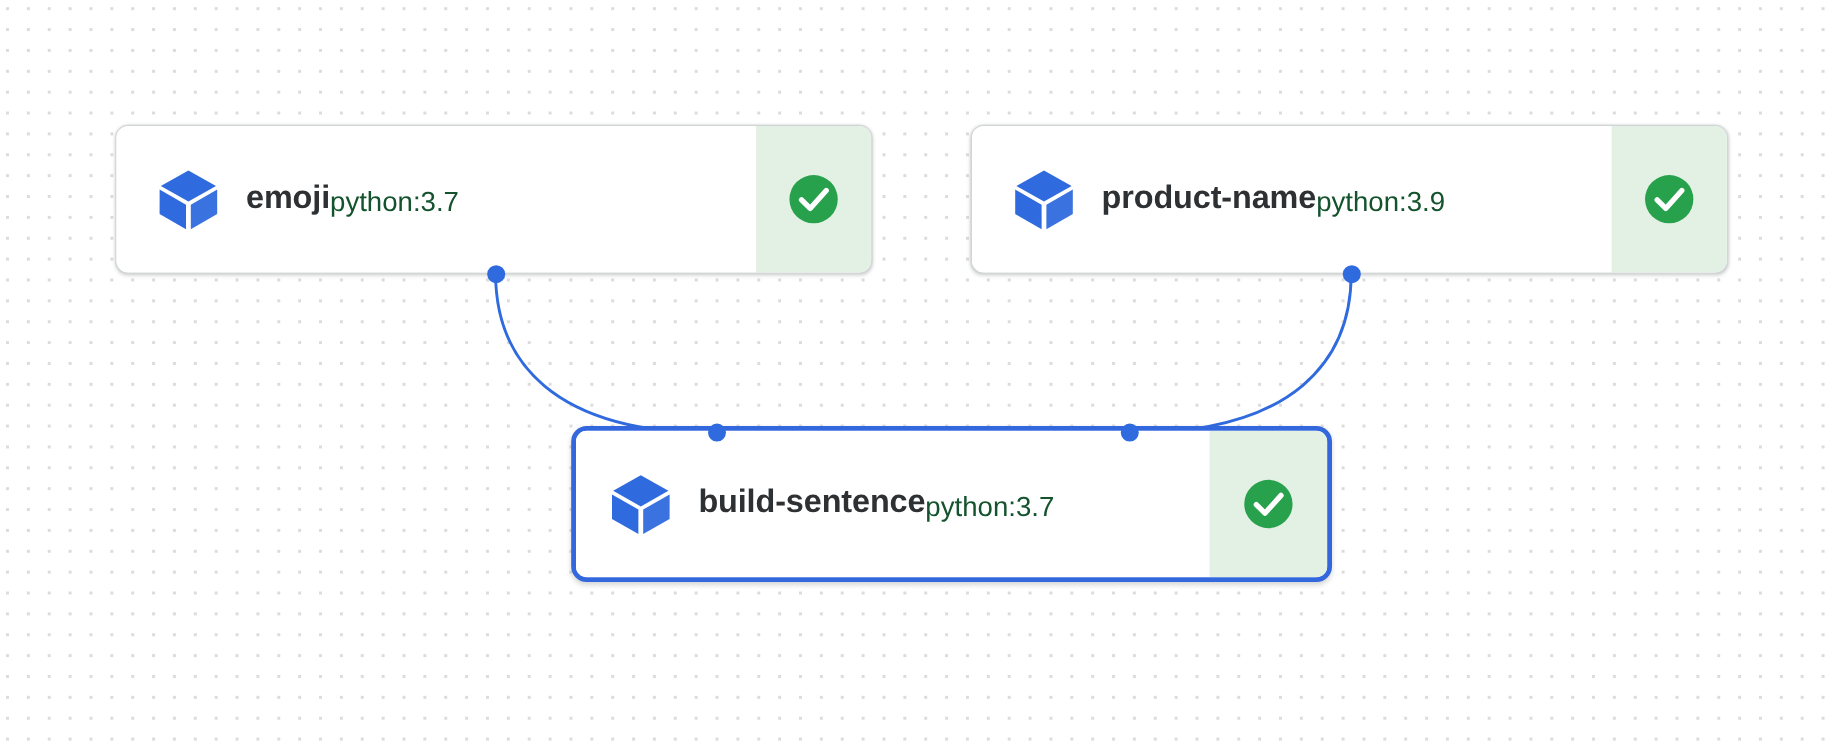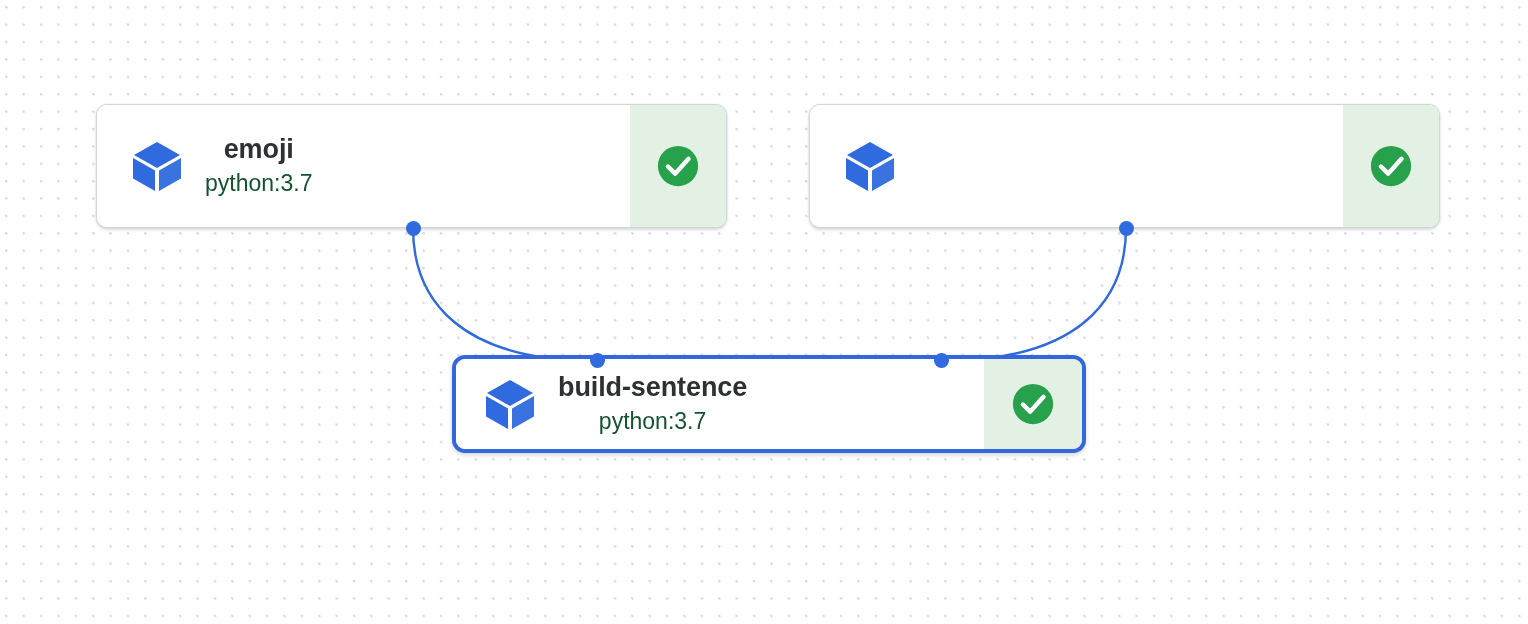--- a/index.html
+++ b/index.html
@@ -68,24 +68,22 @@
     margin-left: 32px;
     margin-right: 20px;
     display: block;
   }
   .node.selected .node-icon {
     margin-left: 26px;
   }
 
   .node-text {
     display: flex;
-    flex-direction: column;
     justify-content: center;
     min-width: 0;
-    text-align: center;
   }
   .node-title {
     font-size: 27px;
     font-weight: bold;
     color: #2d3134;
     line-height: 1.12;
     white-space: nowrap;
     letter-spacing: -0.1px;
   }
   .node-subtitle {
@@ -157,30 +155,34 @@
     </div>
   </div>
 
   <div class="node plain" style="left:809px; top:104px; width:631px; height:124px;">
     <div class="node-body">
       <svg class="node-icon" viewBox="0 0 56 56">
         <polygon points="28,4 51,17 28,30 5,17" fill="#2f6ade"></polygon>
         <polygon points="4,20 26,32.6 26,53 4,40.4" fill="#2f6ade"></polygon>
         <polygon points="52,20 30,32.6 30,53 52,40.4" fill="#3a73e0"></polygon>
       </svg>
+      <div class="node-text">
+        <div class="node-title">product-name</div>
+        <div class="node-subtitle">python:3.9</div>
+      </div>
     </div>
     <div class="node-status">
       <svg class="status-icon" viewBox="0 0 48 48">
         <circle cx="24" cy="24" r="21" fill="#27a14b"></circle>
         <path d="M13.5 24.5 L21 32 L35 16.5" fill="none" stroke="#ffffff" stroke-width="4.6" stroke-linecap="round" stroke-linejoin="round"></path>
       </svg>
     </div>
   </div>
 
-  <div class="node selected" style="left:452px; top:355px; width:634px; height:98px;">
+  <div class="node selected" style="left:476px; top:355px; width:634px; height:130px;">
     <div class="node-body">
       <svg class="node-icon" viewBox="0 0 56 56">
         <polygon points="28,4 51,17 28,30 5,17" fill="#2f6ade"></polygon>
         <polygon points="4,20 26,32.6 26,53 4,40.4" fill="#2f6ade"></polygon>
         <polygon points="52,20 30,32.6 30,53 52,40.4" fill="#3a73e0"></polygon>
       </svg>
       <div class="node-text">
         <div class="node-title">build-sentence</div>
         <div class="node-subtitle">python:3.7</div>
       </div>

